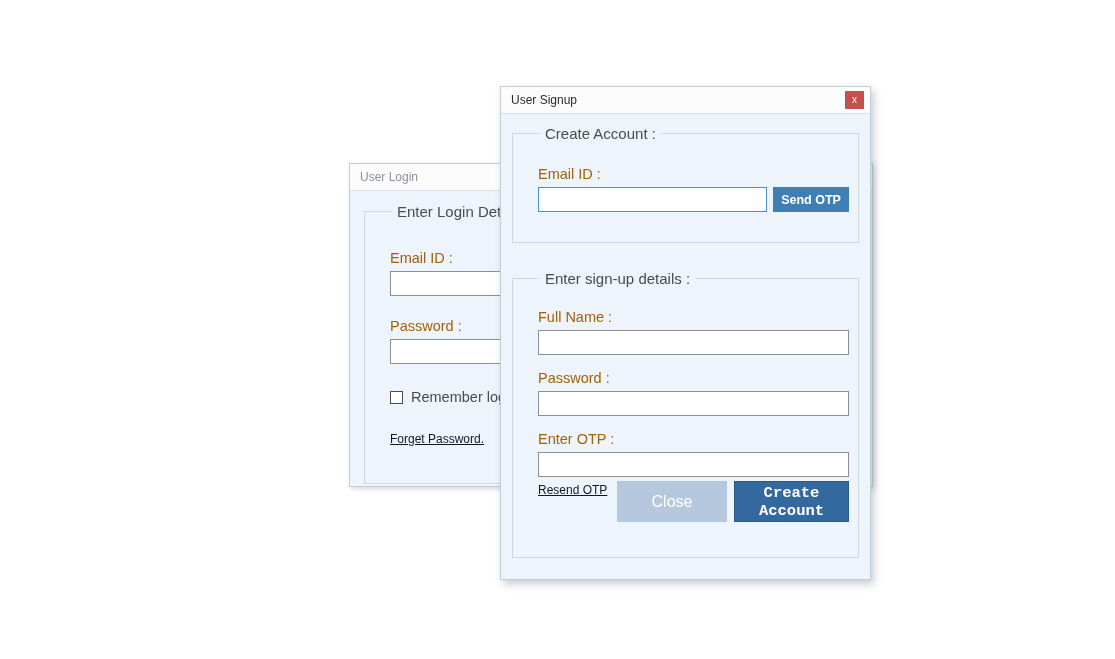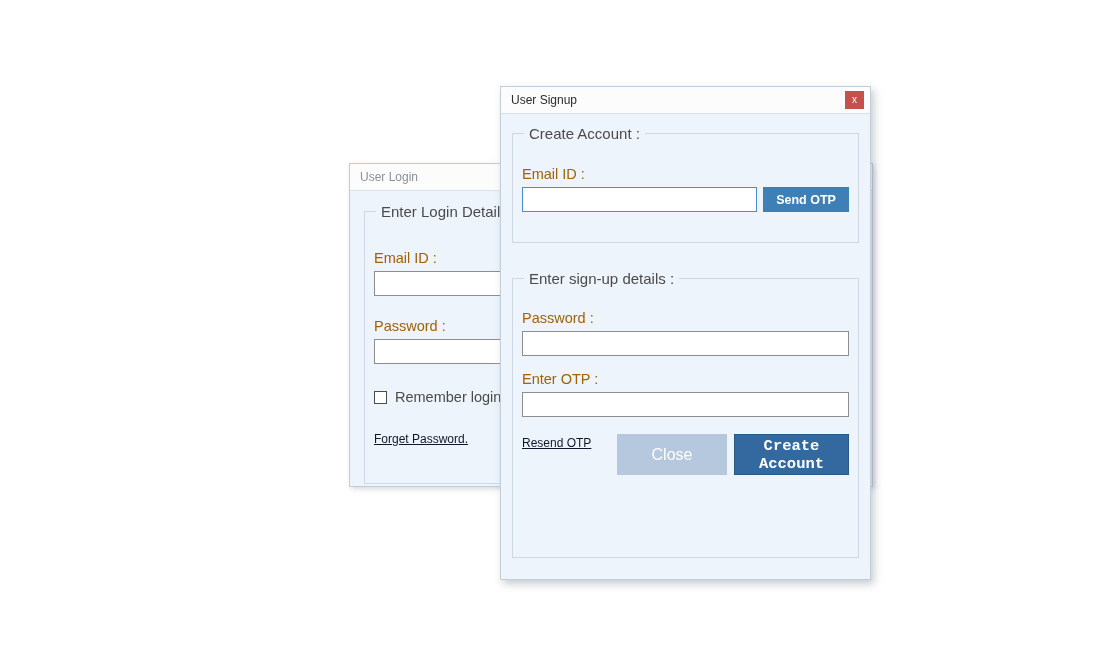--- a/index.html
+++ b/index.html
@@ -80,21 +80,21 @@
     z-index: 5;
     box-shadow: 3px 4px 8px rgba(110,120,135,0.38);
   }
   #signup-window .titlebar-text { color: #2b2b2b; }
   #signup-window .window-body { padding: 11px 11px 12px 11px; }
 
   
   .groupbox {
     border: 1px solid #cfd8e2;
     margin: 0;
-    padding: 8px 9px 12px 9px;
+    padding: 8px 9px 12px 25px;
     box-sizing: border-box;
     background: transparent;
   }
   .groupbox > legend {
     font-size: 15px;
     color: #4b4b4b;
     padding: 0 5px;
     margin-left: 2px;
   }
 
@@ -128,21 +128,21 @@
     color: #ffffff;
     font-family: "Liberation Sans", sans-serif;
     cursor: pointer;
     box-sizing: border-box;
   }
   .btn-send-otp {
     background: #3e7fb5;
     font-size: 12.5px;
     font-weight: bold;
     height: 25px;
-    width: 86px;
+    width: 76px;
   }
   .btn-close {
     background: #b6c8dd;
     font-size: 16px;
     width: 110px;
     height: 41px;
   }
   .btn-create {
     background: #33699f;
     border: 1px solid #2b5985;
@@ -192,21 +192,21 @@
     margin-top: 15px;
   }
   .col { flex: 1 1 0; min-width: 0; }
   .col .text-input { width: 100%; }
 
   .otp-input { width: 100%; margin-top: 0; }
 
   .bottom-bar {
     display: flex;
     align-items: flex-start;
-    margin-top: 17px;
+    margin-top: 4px;
   }
   .bottom-actions {
     margin-left: auto;
     display: flex;
     gap: 7px;
   }
 
   .email-row {
     display: flex;
     gap: 6px;
@@ -263,20 +263,24 @@
         <div class="email-row">
           <input class="text-input focused" value="" style="">
           <button class="btn btn-send-otp">Send OTP</button>
         </div>
       </div>
     </fieldset>
 
     <fieldset class="groupbox" id="signup-details-group">
       <legend>Enter sign-up details :</legend>
 
+      <div style="margin-top:14px;">
+        <span class="field-label">Full Name :</span>
+        <input class="text-input" style="width: 100%;" value="">
+      </div>
 
       <div class="row-two">
         <div class="col">
           <span class="field-label">Password :</span>
           <input class="text-input" type="password" value="" style="">
         </div>
       </div>
 
       <div style="margin-top:15px;">
         <span class="field-label">Enter OTP :</span>

